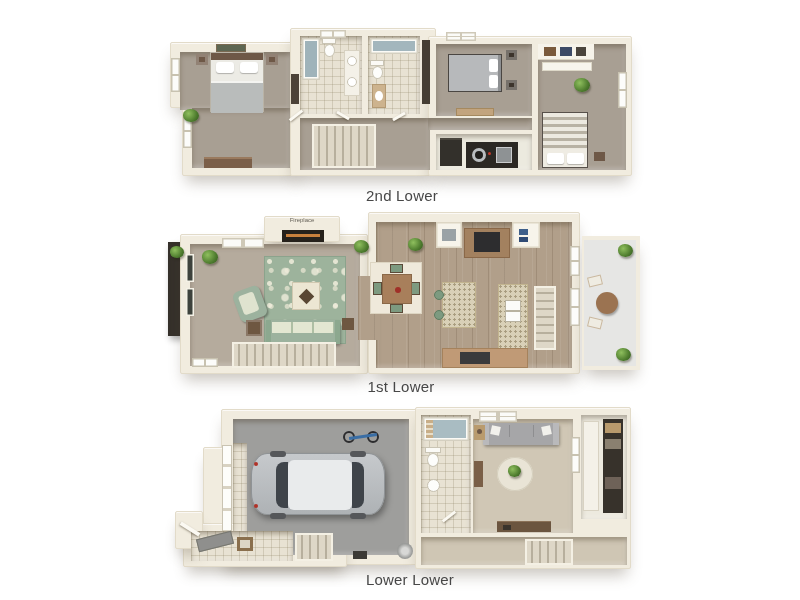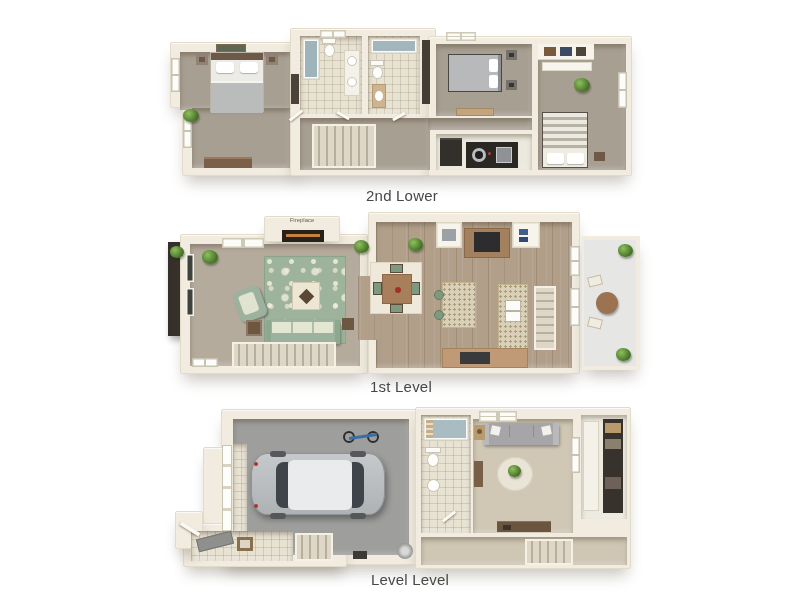--- a/index.html
+++ b/index.html
@@ -198,21 +198,21 @@
   <div class="ab st-h" style="left:372px;top:74px;width:22px;height:64px"></div>
   <div class="ab win" style="left:408px;top:34px;width:10px;height:30px"></div>
   <div class="ab win" style="left:408px;top:76px;width:10px;height:38px"></div>
 
   <div class="ab" style="left:426px;top:64px;width:14px;height:10px;background:#efece2;border:1px solid #c9b8a0;transform:rotate(-14deg)"></div>
   <div class="ab" style="left:426px;top:106px;width:14px;height:10px;background:#efece2;border:1px solid #c9b8a0;transform:rotate(14deg)"></div>
   <div class="ab" style="left:434px;top:80px;width:22px;height:22px;background:#9b7351;border-radius:50%;box-shadow:1px 2px 2px rgba(0,0,0,.3)"></div>
   <div class="ab plant" style="left:456px;top:32px;width:15px;height:13px"></div>
   <div class="ab plant" style="left:454px;top:136px;width:15px;height:13px"></div>
 </div>
-<div class="lbl" style="left:162px;top:378px;width:478px">1st Level</div>
+<div class="lbl" style="left:162px;top:378px;width:478px">1st Lower</div>
 
 <div class="fl" style="left:175px;top:403px;width:458px;height:174px">
   <div class="sl" style="left:46px;top:6px;width:200px;height:156px"></div>
   <div class="sl" style="left:28px;top:44px;width:26px;height:96px"></div>
   <div class="sl" style="left:8px;top:120px;width:164px;height:44px"></div>
   <div class="sl" style="left:0px;top:108px;width:28px;height:38px"></div>
   <div class="sl" style="left:240px;top:4px;width:216px;height:162px"></div>
 
   <div class="rm" style="left:58px;top:16px;width:176px;height:136px;background:#9e9e9c"></div>
   <div class="rm tile" style="left:58px;top:40px;width:14px;height:90px"></div>
@@ -276,13 +276,13 @@
   </div>
   <div class="ab win" style="left:396px;top:34px;width:9px;height:36px"></div>
 
   <div class="ab" style="left:408px;top:18px;width:16px;height:90px;background:#f4f1e8;box-shadow:inset 0 0 0 1px #d8d2c2"></div>
   <div class="ab" style="left:428px;top:16px;width:20px;height:94px;background:#37322b">
     <div class="ab" style="left:2px;top:4px;width:16px;height:10px;background:#b89a6d"></div>
     <div class="ab" style="left:2px;top:20px;width:16px;height:10px;background:#8a8070"></div>
     <div class="ab" style="left:2px;top:58px;width:16px;height:12px;background:#6e6258"></div>
   </div>
 </div>
-<div class="lbl" style="left:181px;top:571px;width:458px">Level Level</div>
+<div class="lbl" style="left:181px;top:571px;width:458px">Lower Lower</div>
 
 </body></html>

